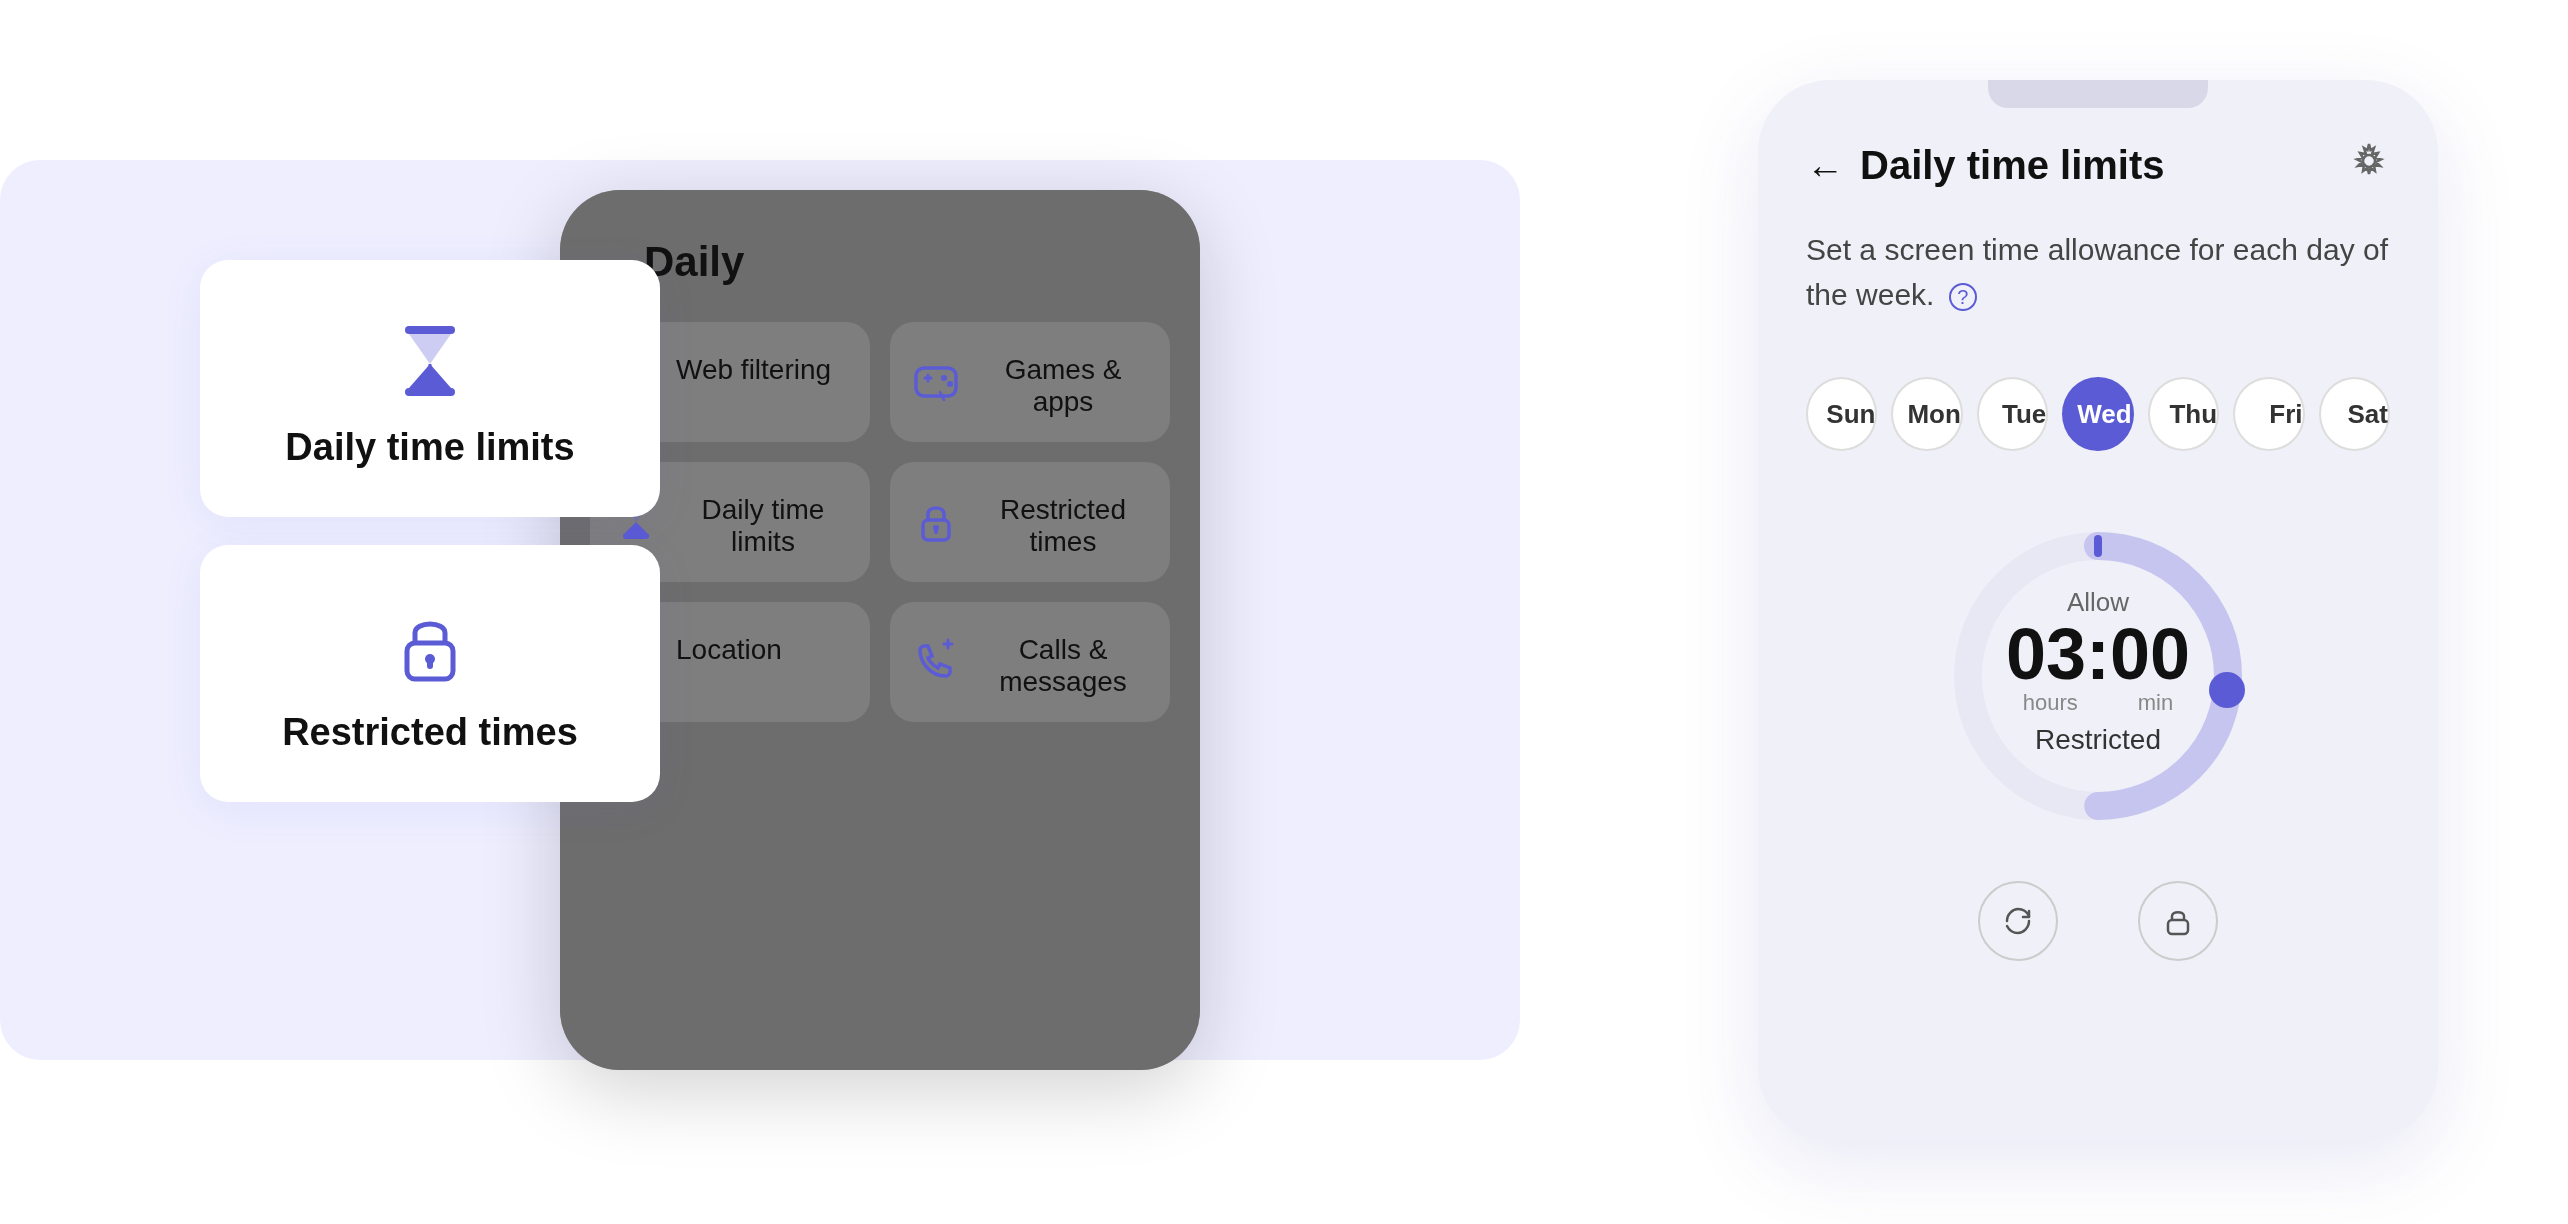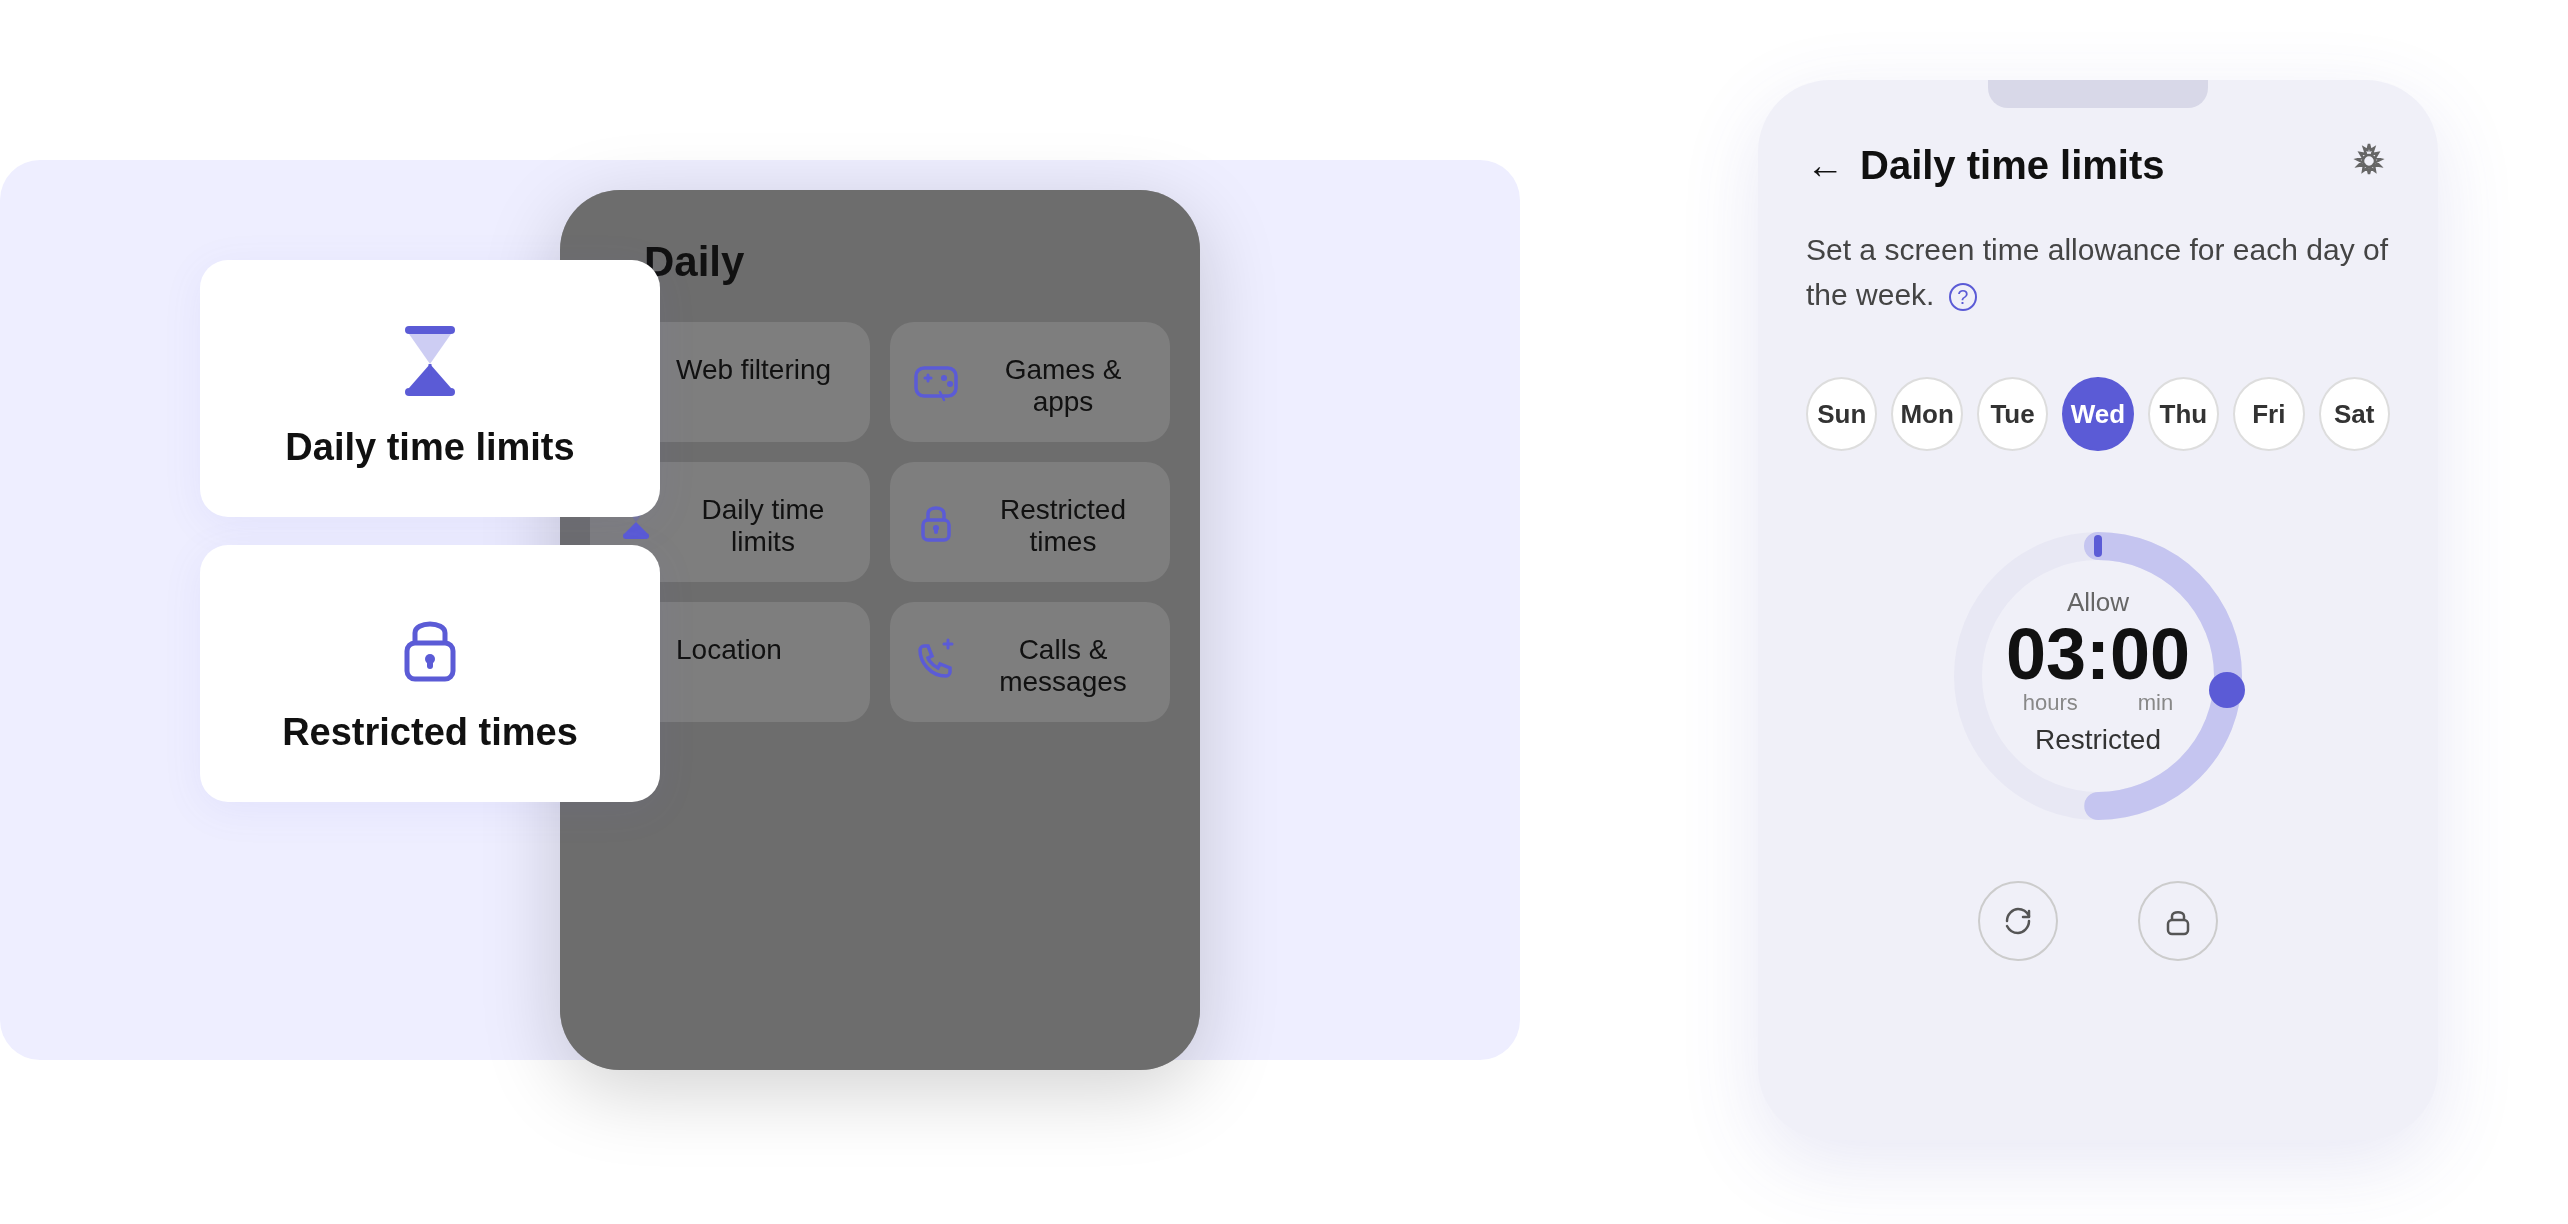--- a/index.html
+++ b/index.html
@@ -216,21 +216,21 @@
       margin-bottom: 50px;
       flex-wrap: nowrap;
     }
 
     .day-btn {
       width: 74px;
       height: 74px;
       border-radius: 50%;
       display: flex;
       align-items: center;
-      justify-content: center;
+      justify-content: flex-end;
       font-size: 26px;
       font-weight: 600;
       cursor: pointer;
       border: 2px solid #ddd;
       background: #fff;
       color: #333;
     }
 
     .day-btn.active {
       background: #5b5bd6;

